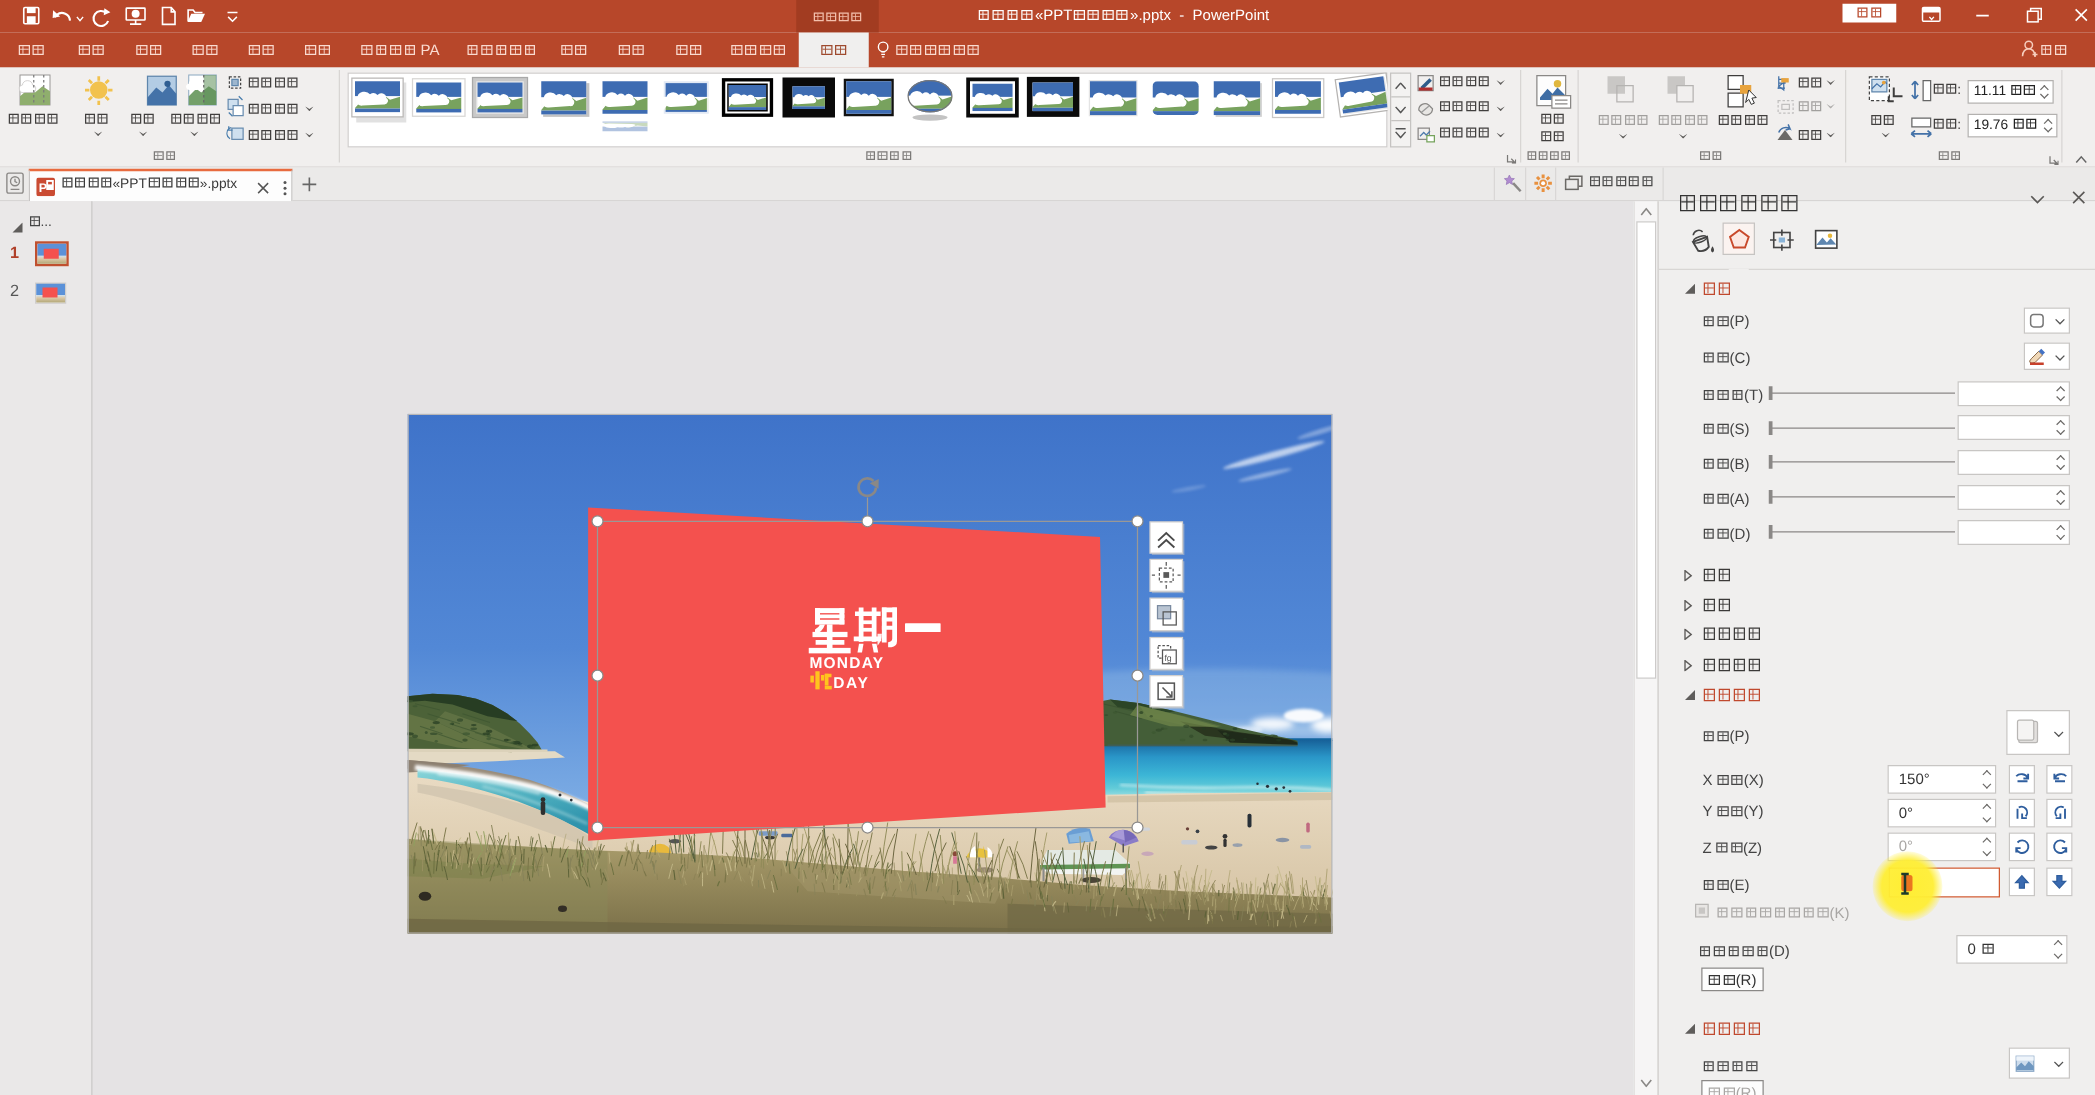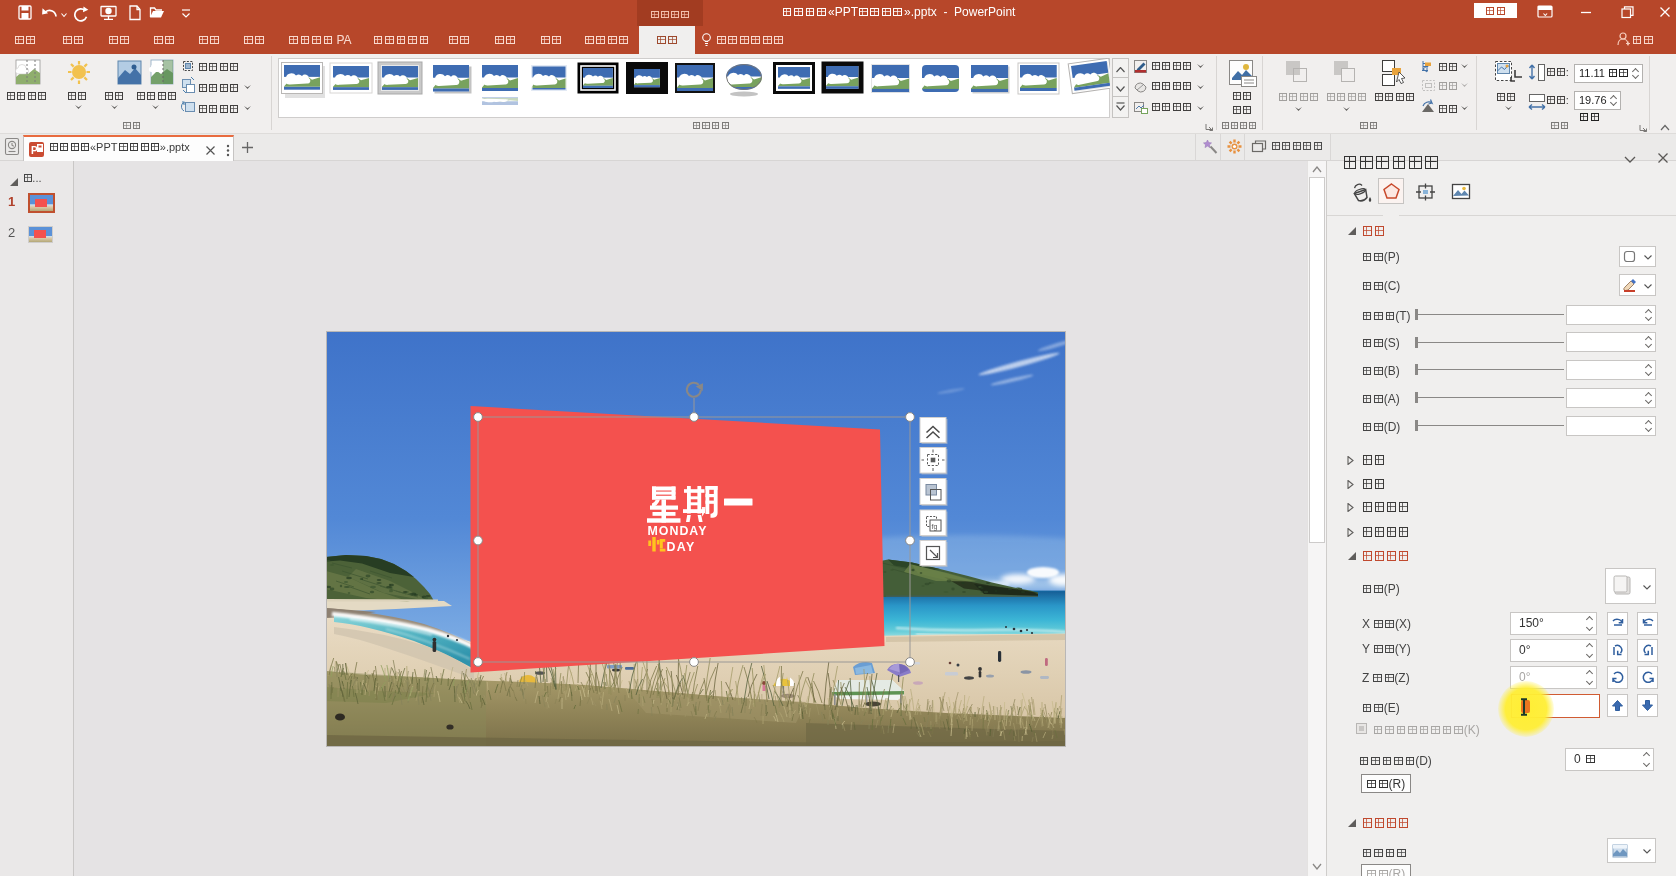--- a/index.html
+++ b/index.html
@@ -409,21 +409,21 @@
           <path d="M5 2 v14 M5 2 l-2.5 3 M5 2 l2.5 3 M5 16 l-2.5-3 M5 16 l2.5-3" stroke="#4472a8" fill="none" stroke-width="1.4"></path>
         </g>
  <g>
           <rect x="2.5" y="31.5" width="15" height="7" fill="#fff" stroke="#666"></rect>
           <path d="M2 44 h16 M2 44 l3-2.5 M2 44 l3 2.5 M18 44 l-3-2.5 M18 44 l-3 2.5" stroke="#4472a8" fill="none" stroke-width="1.4"></path>
         </g>
 </svg>
 <span class="ab rtxt" style="left:1546px;top:12px"><i class="z"></i><i class="z zs"></i>:</span>
 <span class="ab rtxt" style="left:1546px;top:40px"><i class="z"></i><i class="z zs"></i>:</span>
 <div class="ab spin" style="left:1574px;top:10px;width:69px;height:19px"><span>11.11 <i class="z" style="margin-left:1px"></i><i class="z zs"></i></span></div>
-<div class="ab spin" style="left:1574px;top:37px;width:47px;height:19px"><span>19.76 <i class="z" style="margin-left:1px"></i><i class="z zs"></i></span></div>
+<div class="ab spin" style="left:1574px;top:37px;width:72px;height:19px"><span>19.76 <i class="z" style="margin-left:1px"></i><i class="z zs"></i></span></div>
 <span class="ab glabel" style="left:1510px"><i class="z"></i><i class="z zs"></i></span>
 <svg class="ab" style="left:1639px;top:70px" width="8" height="8">
         <path d="M1 1 v5.5 h5.5 M4 4 l3.5 3.5 M4.5 7.5 h3 v-3" fill="none" stroke="#7a7876" stroke-width="1"></path>
       </svg>
 <div class="gdiv" style="left:1649px"></div>
 <svg class="ab" style="left:1660px;top:70px" width="10" height="7">
         <path d="M1 6 L5 1.5 L9 6" fill="none" stroke="#666" stroke-width="1.2"></path>
       </svg>
 </div>
 <div id="otbar">

